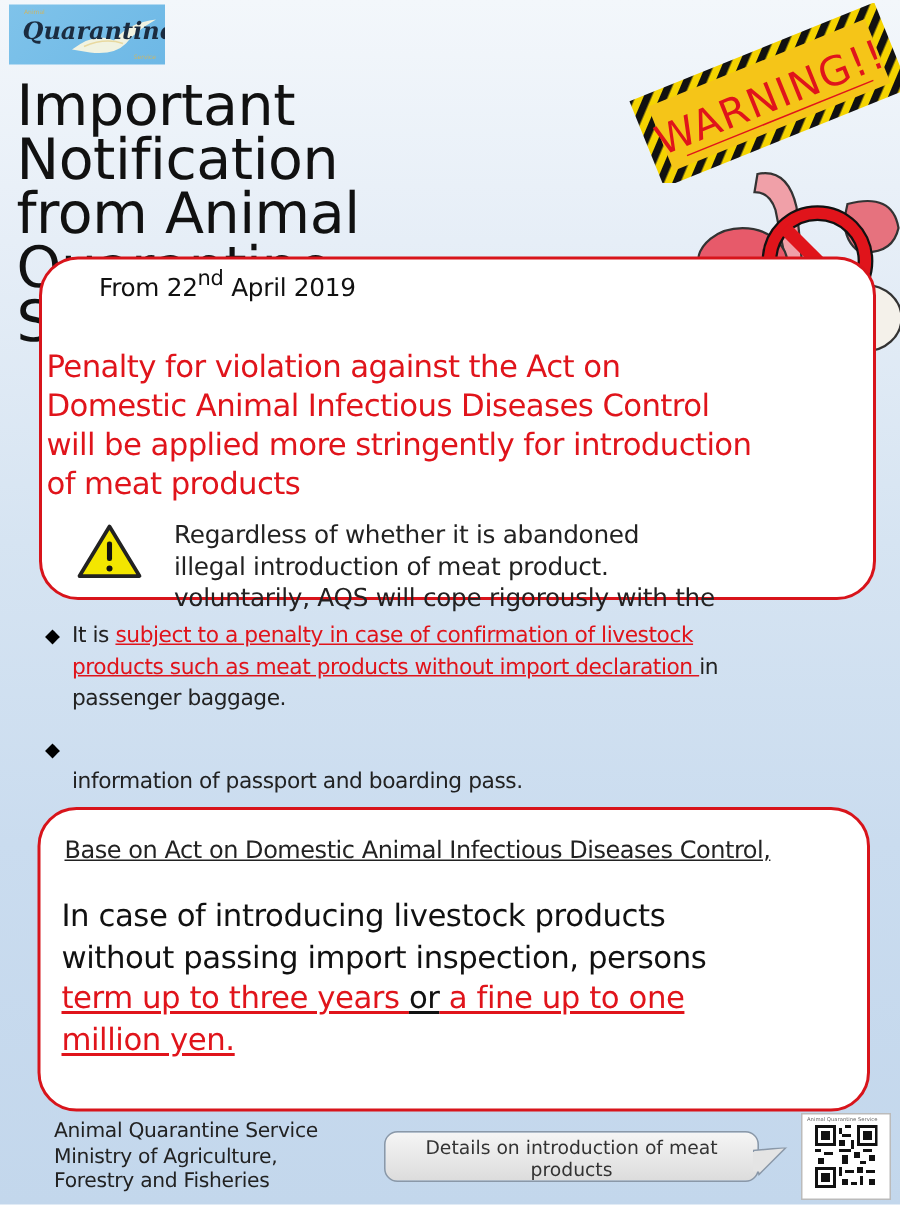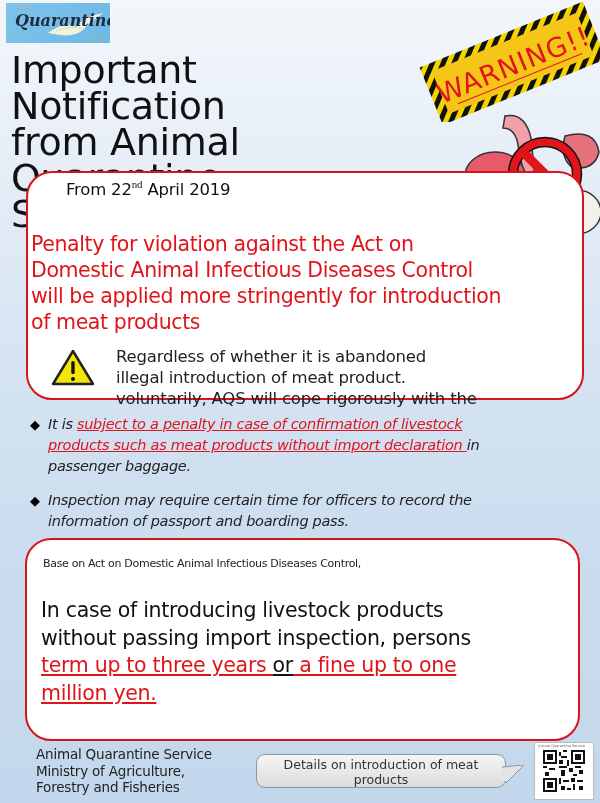--- a/index.html
+++ b/index.html
@@ -45,42 +45,42 @@
     .box {
       position: absolute; background: #fff;
       border: 2.5px solid #d8141b; border-radius: 26px;
     }
     .box-top { left: 26px; top: 171px; width: 558px; height: 229px; }
     .box-bottom { left: 25px; top: 538px; width: 555px; height: 203px; }
     .date-line {
       position: absolute; left: 66px; top: 178px;
       font-size: 16.5px; color: #111; letter-spacing: -0.2px;
     }
-    .date-line sup { font-size: 11px; vertical-align: 7px; font-family: Liberation Serif, serif; }
+    .date-line sup { font-size: 14px; vertical-align: 7px; }
     .penalty-heading {
       position: absolute; left: 31px; top: 219px; width: 540px;
       font-size: 20.5px; line-height: 26px; color: #e0141b; letter-spacing: -0.4px; margin-top: 12px;
     }
     .warn-icon { position: absolute; left: 51px; top: 349px; width: 44px; height: 38px; }
     .regardless {
       position: absolute; left: 116px; top: 330px; width: 455px;
       font-size: 16.5px; line-height: 21px; color: #222; letter-spacing: -0.2px; margin-top: 16px;
     }
     .bullet {
       position: absolute; left: 30px; font-size: 14.5px; line-height: 21px; color: #222;
       width: 520px; letter-spacing: -0.3px;
     }
     .bullet .diamond { position: absolute; left: 0; top: 0; font-size: 13px; color: #000; }
-    .bullet .text { display: block; padding-left: 18px; font-style: italic; }
+    .bullet .text { display: block; padding-left: 18px; }
     .bullet-1 { top: 414px; }
     .bullet-2 { top: 490px; }
     .red-u { color: #e0141b; text-decoration: underline; text-decoration-color: #e0141b; }
     .base-line {
       position: absolute; left: 43px; top: 557px;
-      font-size: 11px; color: #222; letter-spacing: -0.3px;
+      font-size: 16px; color: #222; letter-spacing: -0.3px; text-decoration: underline;
     }
     .case-para {
       position: absolute; left: 41px; top: 597px; width: 520px;
       font-size: 20.5px; line-height: 27.5px; color: #111; letter-spacing: -0.3px;
     }
     .black-u { text-decoration: underline; text-align: right; }
     .footer-org {
       position: absolute; left: 36px; top: 746px;
       font-size: 13.5px; line-height: 16.5px; color: #222; letter-spacing: -0.2px;
     }
@@ -184,21 +184,21 @@
   <span class="diamond">◆</span>
   <span class="text">
     <span>It is </span><span class="red-u">subject to a penalty in case of confirmation of livestock</span><br>
     <span class="red-u">products such as meat products without import declaration </span><span>in</span><br>
     <span>passenger baggage.</span>
   </span>
 </div>
 <div class="bullet bullet-2">
   <span class="diamond">◆</span>
   <span class="text">
-    <span>Inspection may require certain time for officers to record the</span><br>
+    <br>
     <span>information of passport and boarding pass.</span>
   </span>
 </div>
 
 <div class="box box-bottom"></div>
 <div class="base-line">Base on Act on Domestic Animal Infectious Diseases Control,</div>
 <div class="case-para">
   <div>In case of introducing livestock products</div>
   <div>without passing import inspection,  persons</div>
   <div><span class="red-u">term up to three years </span><span class="black-u">or</span><span class="red-u"> a fine up to one</span></div>

